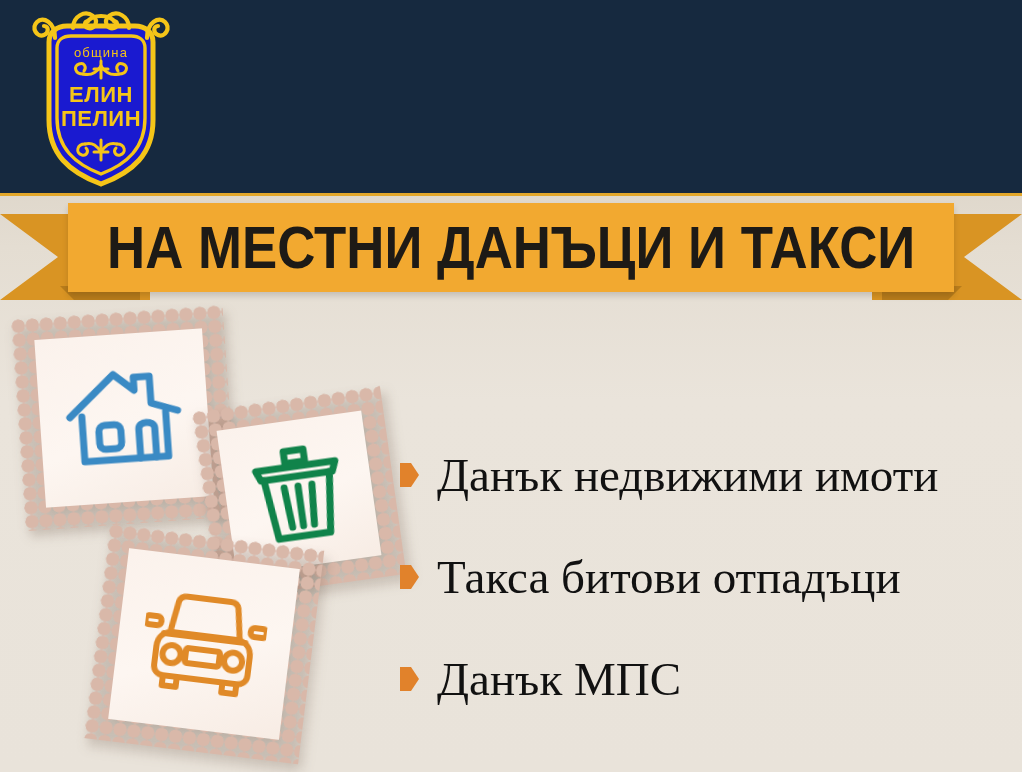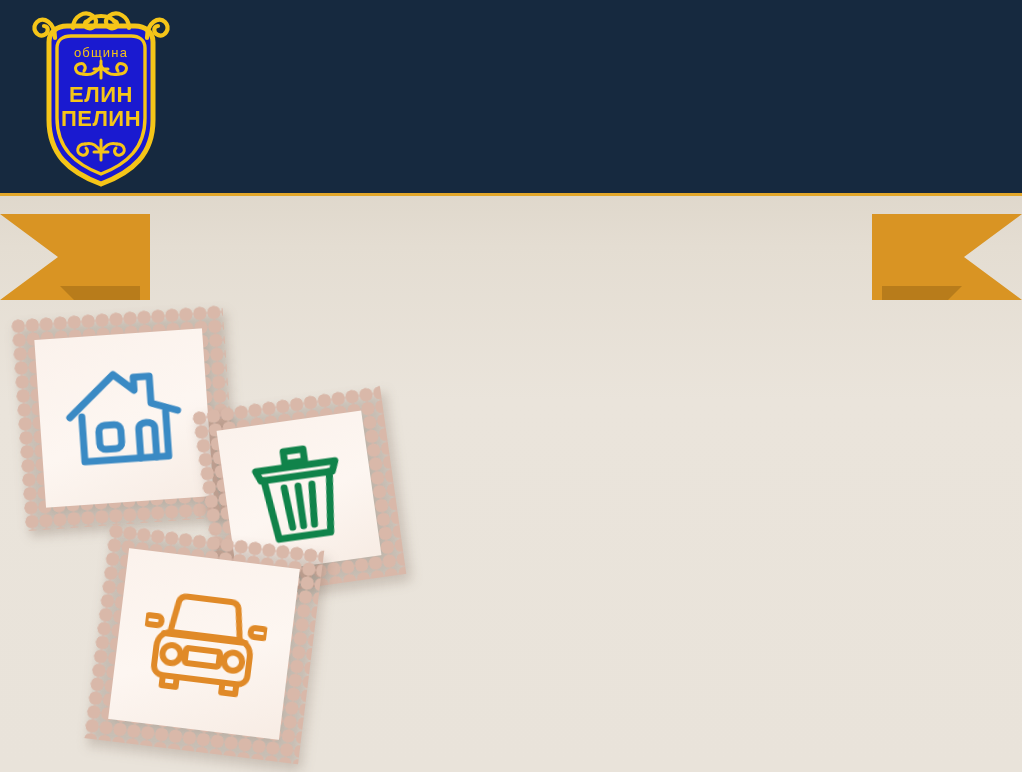--- a/index.html
+++ b/index.html
@@ -188,20 +188,23 @@
       </g>
     </svg>
   </div>
 
 
   <div class="ribbon">
     <div class="ribbon-tail left"></div>
     <div class="ribbon-tail right"></div>
     <div class="ribbon-shadow-l"></div>
     <div class="ribbon-shadow-r"></div>
+    <div class="ribbon-main">
+      <span class="ribbon-text">НА МЕСТНИ ДАНЪЦИ И ТАКСИ</span>
+    </div>
   </div>
 
   <div class="stamp" style="left:18px;top:312px;width:212px;height:212px;transform:rotate(-4deg);">
     <div class="stamp-frame"></div>
     <div class="stamp-inner">
       <svg width="120" height="108" viewBox="0 0 120 108">
         <g fill="none" stroke="#3a8ac4" stroke-width="7" stroke-linejoin="round" stroke-linecap="round">
           <path d="M6 50 L52 10 L72 27 L72 14 L88 14 L88 41 L114 50"></path>
           <path d="M18 50 L18 95 L102 95 L102 50"></path>
           <rect x="34" y="60" width="22" height="24" rx="6"></rect>
@@ -240,14 +243,32 @@
           <rect x="44" y="58" width="34" height="15" rx="2"></rect>
           <path d="M24 88 L24 98 L38 98 L38 88"></path>
           <path d="M84 88 L84 98 L98 98 L98 88"></path>
           <rect x="0" y="30" width="16" height="9" rx="4"></rect>
           <rect x="106" y="30" width="16" height="9" rx="4"></rect>
         </g>
       </svg>
     </div>
   </div>
 
+  <div class="list">
+
+    <div class="list-item">
+      <span class="bullet"></span>
+      <span class="item-text">Данък недвижими имоти</span>
+    </div>
+
+    <div class="list-item">
+      <span class="bullet"></span>
+      <span class="item-text">Такса битови отпадъци</span>
+    </div>
+
+    <div class="list-item">
+      <span class="bullet"></span>
+      <span class="item-text">Данък МПС</span>
+    </div>
+
+  </div>
 
 </div>
 
 </body></html>

